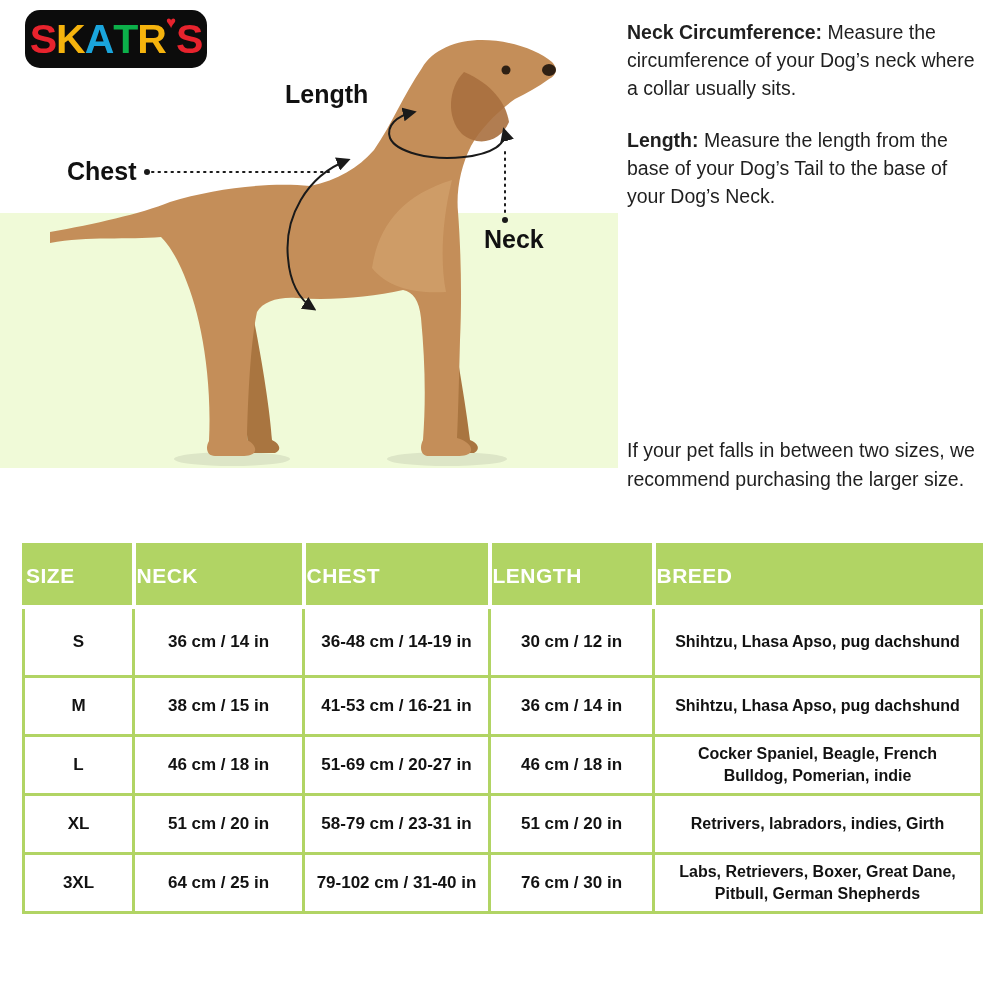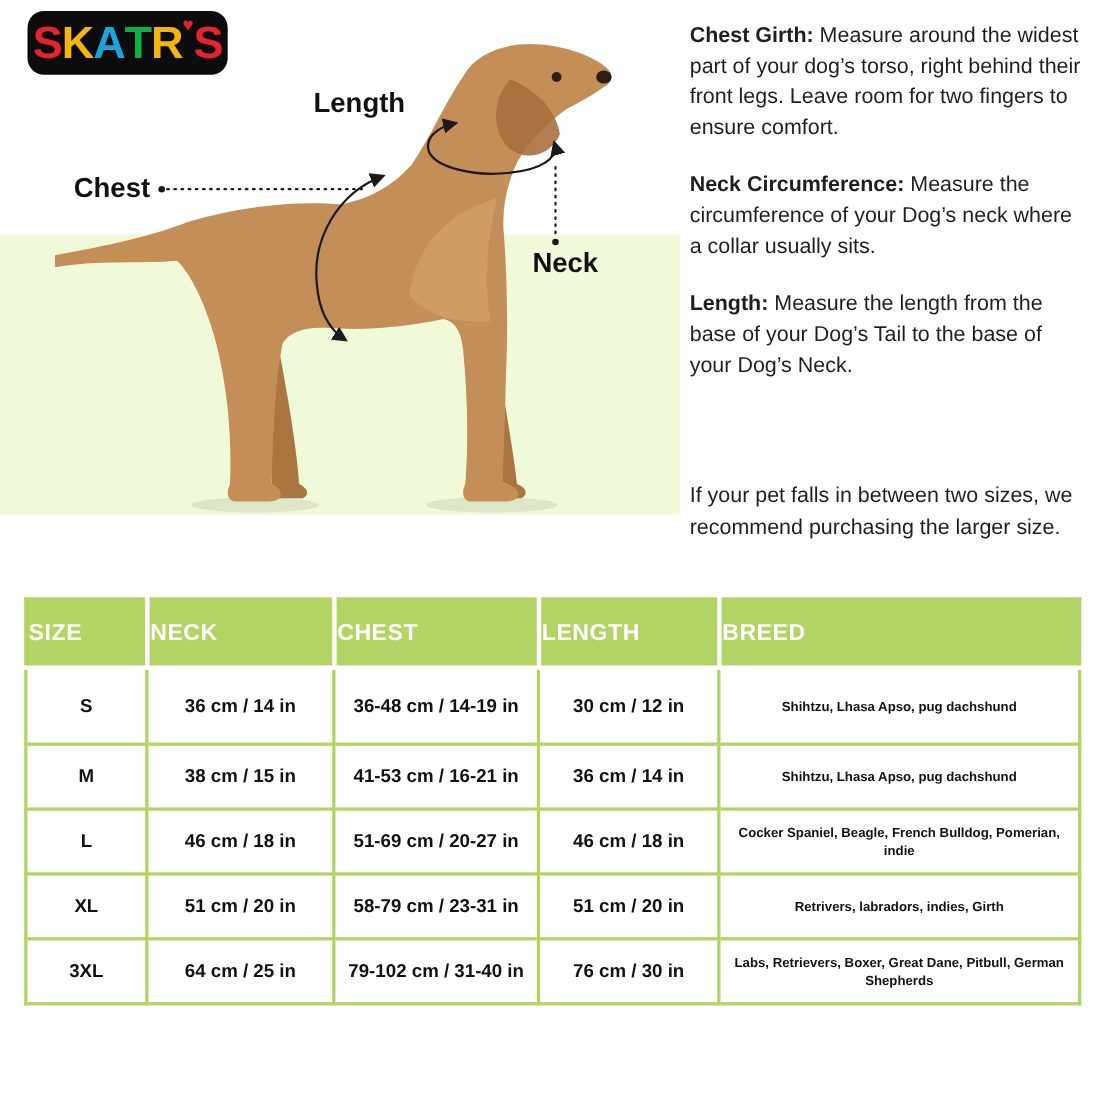--- a/index.html
+++ b/index.html
@@ -39,21 +39,21 @@
   .size-table thead th{
     background:#b1d464;color:#ffffff;font-weight:bold;font-size:21px;letter-spacing:.5px;
     height:57px;border-right:4px solid #ffffff;border-bottom:4px solid #ffffff;text-align:left;vertical-align:middle;
   }
   .size-table thead th:last-child{border-right:none;margin-top:36px;}
   .size-table tbody td{
     border:3px solid #b1d464;text-align:center;vertical-align:middle;
     font-weight:bold;font-size:17px;color:#121212;height:52px;padding:2px 6px;
   }
   .size-table tbody tr:first-child td{height:62px;}
-  .size-table tbody td.breed{font-size:12px;line-height:1.35;padding:2px 10px;}
+  .size-table tbody td.breed{font-size:16px;line-height:1.35;padding:2px 10px;}
 </style>
 </head>
 <body>
 
 <div id="canvas">
 
   <div class="band"></div>
 
   <svg class="dog-svg" viewBox="0 0 620 480" xmlns="http://www.w3.org/2000/svg">
     <defs>
@@ -126,23 +126,20 @@
     <span class="c-red heart">♥</span>
     <span class="c-red">S</span>
   </div>
 
   <div class="diag-label label-length">Length</div>
   <div class="diag-label label-chest">Chest</div>
   <div class="diag-label label-neck">Neck</div>
 
   <div class="instructions">
     <p>
-      <span class="lead">Chest Girth:</span><span> Measure around the widest part of your dog’s torso, right behind their front legs. Leave room for two fingers to ensure comfort.</span>
-    </p>
-    <p>
       <span class="lead">Neck Circumference:</span><span> Measure the circumference of your Dog’s neck where a collar usually sits.</span>
     </p>
     <p>
       <span class="lead">Length:</span><span> Measure the length from the base of your Dog’s Tail to the base of your Dog’s Neck.</span>
     </p>
   </div>
 
   <div class="note">If your pet falls in between two sizes, we recommend purchasing the larger size.</div>
 
   <table class="size-table">

